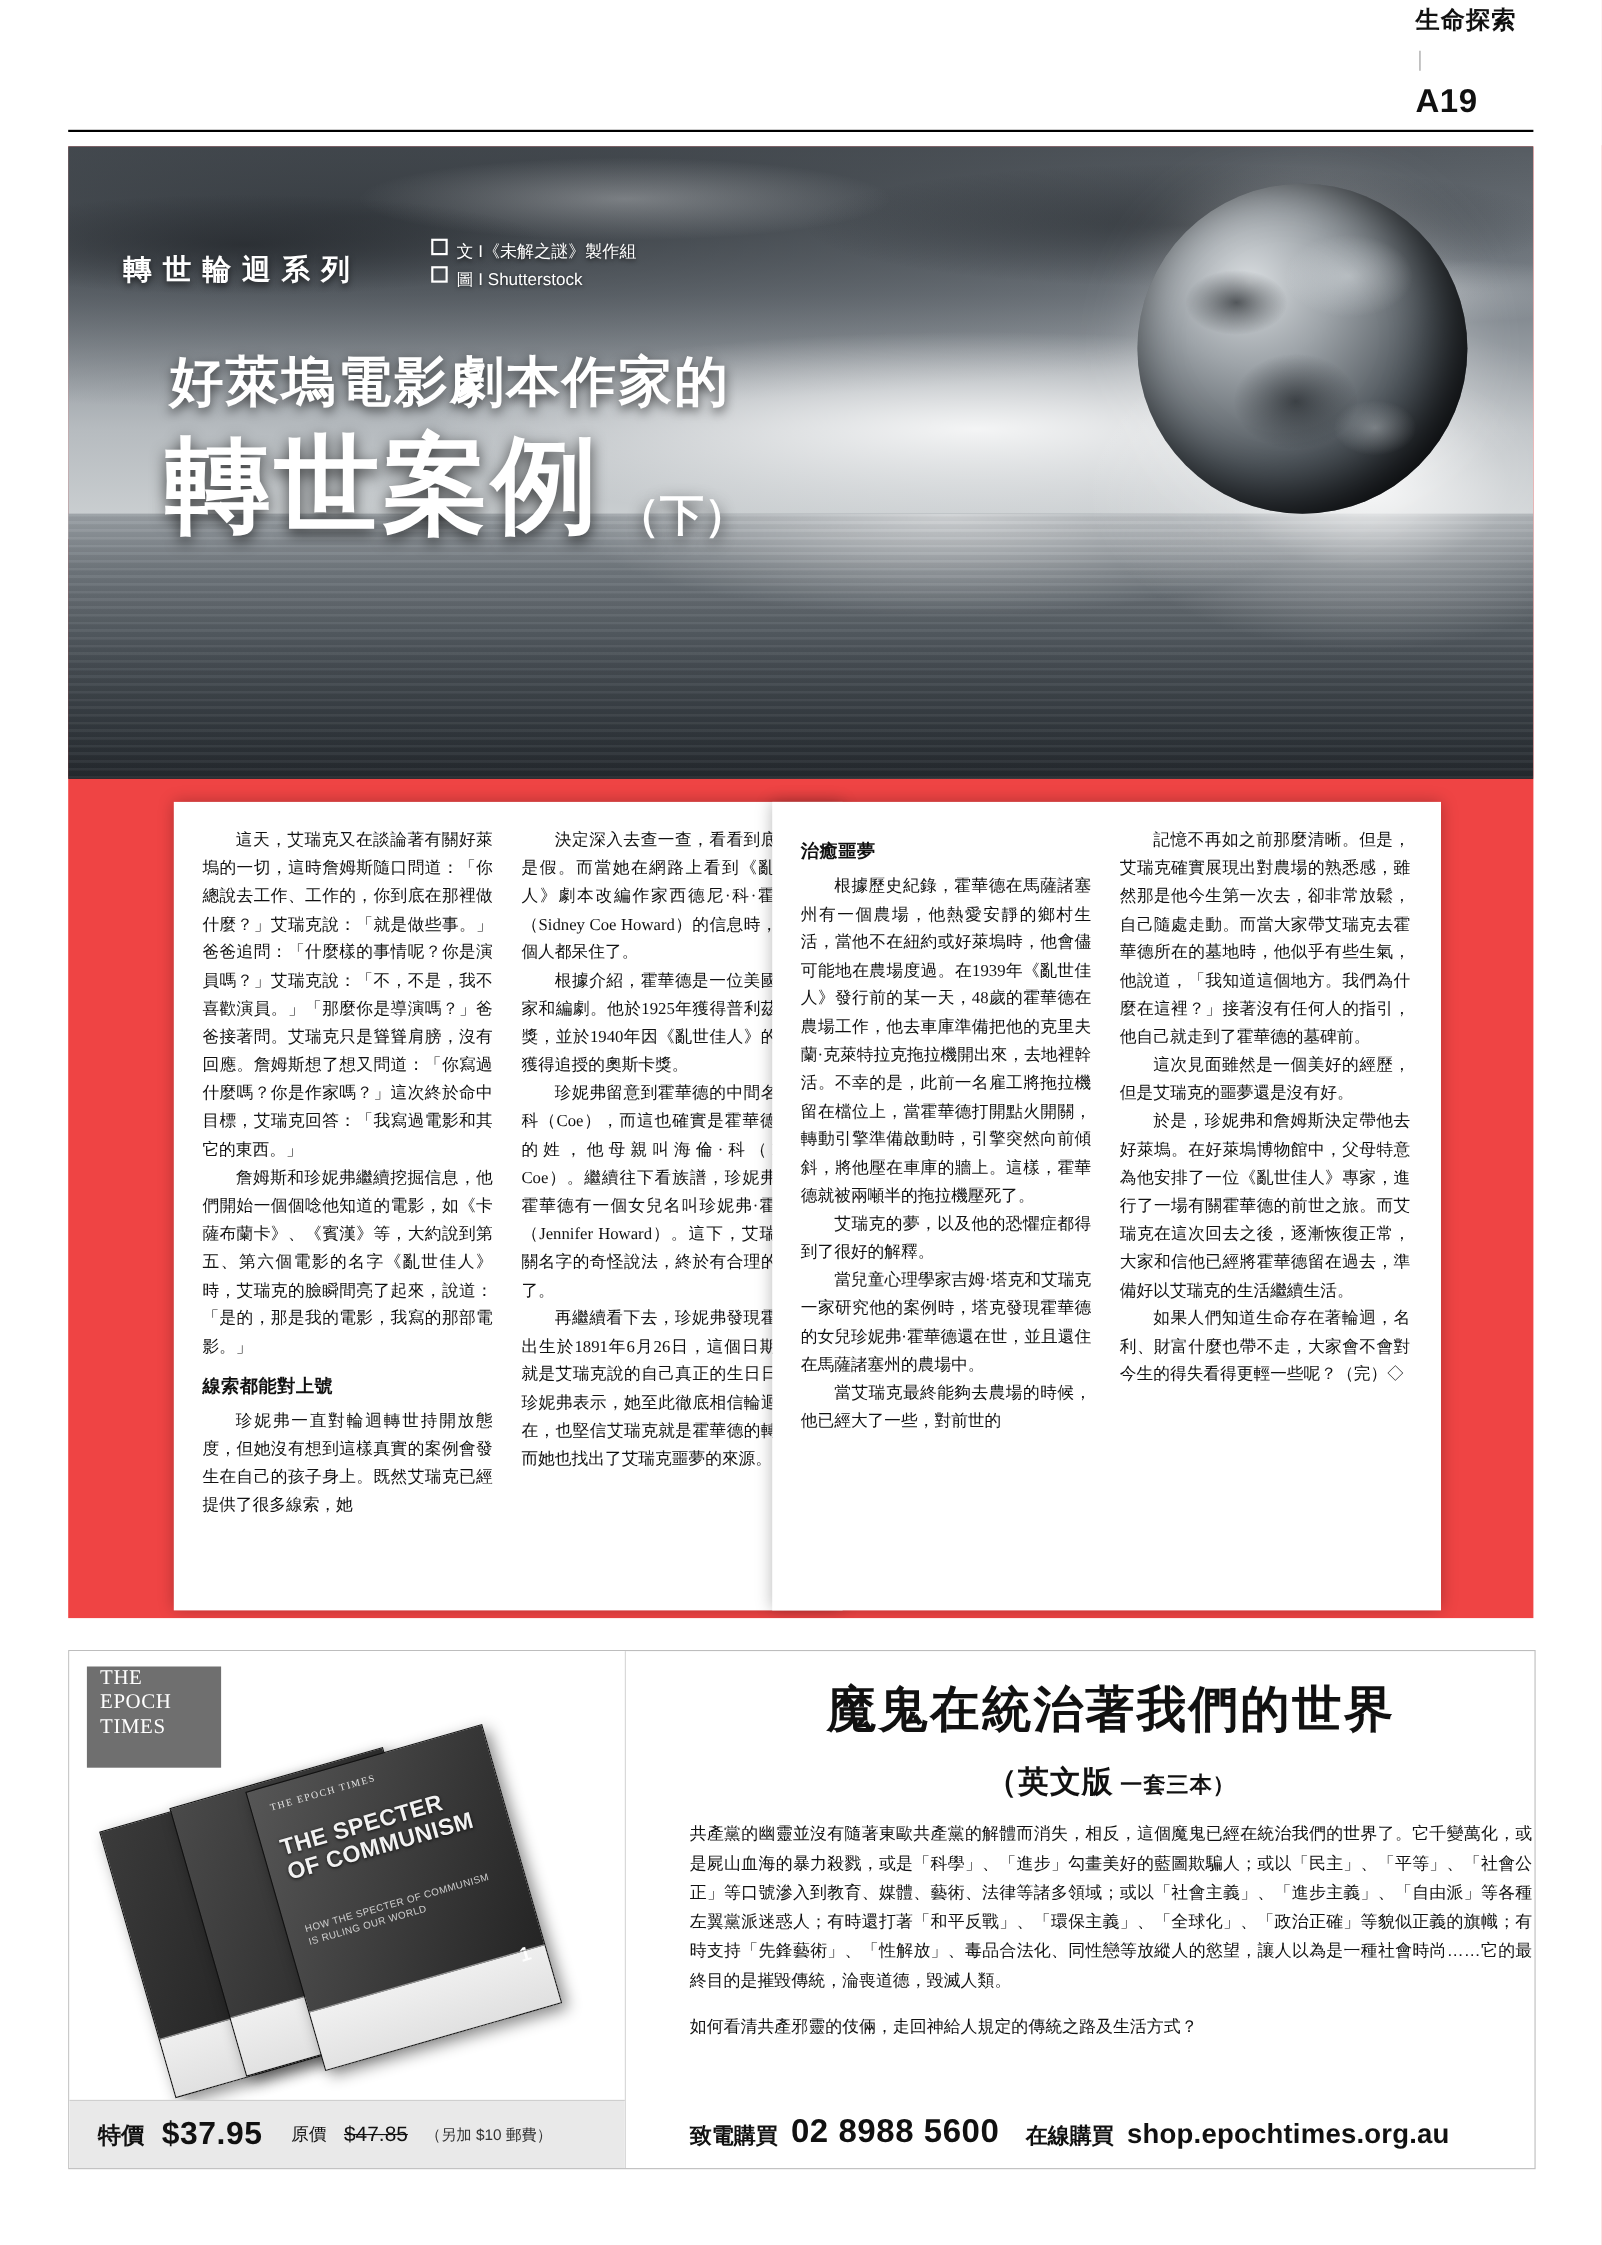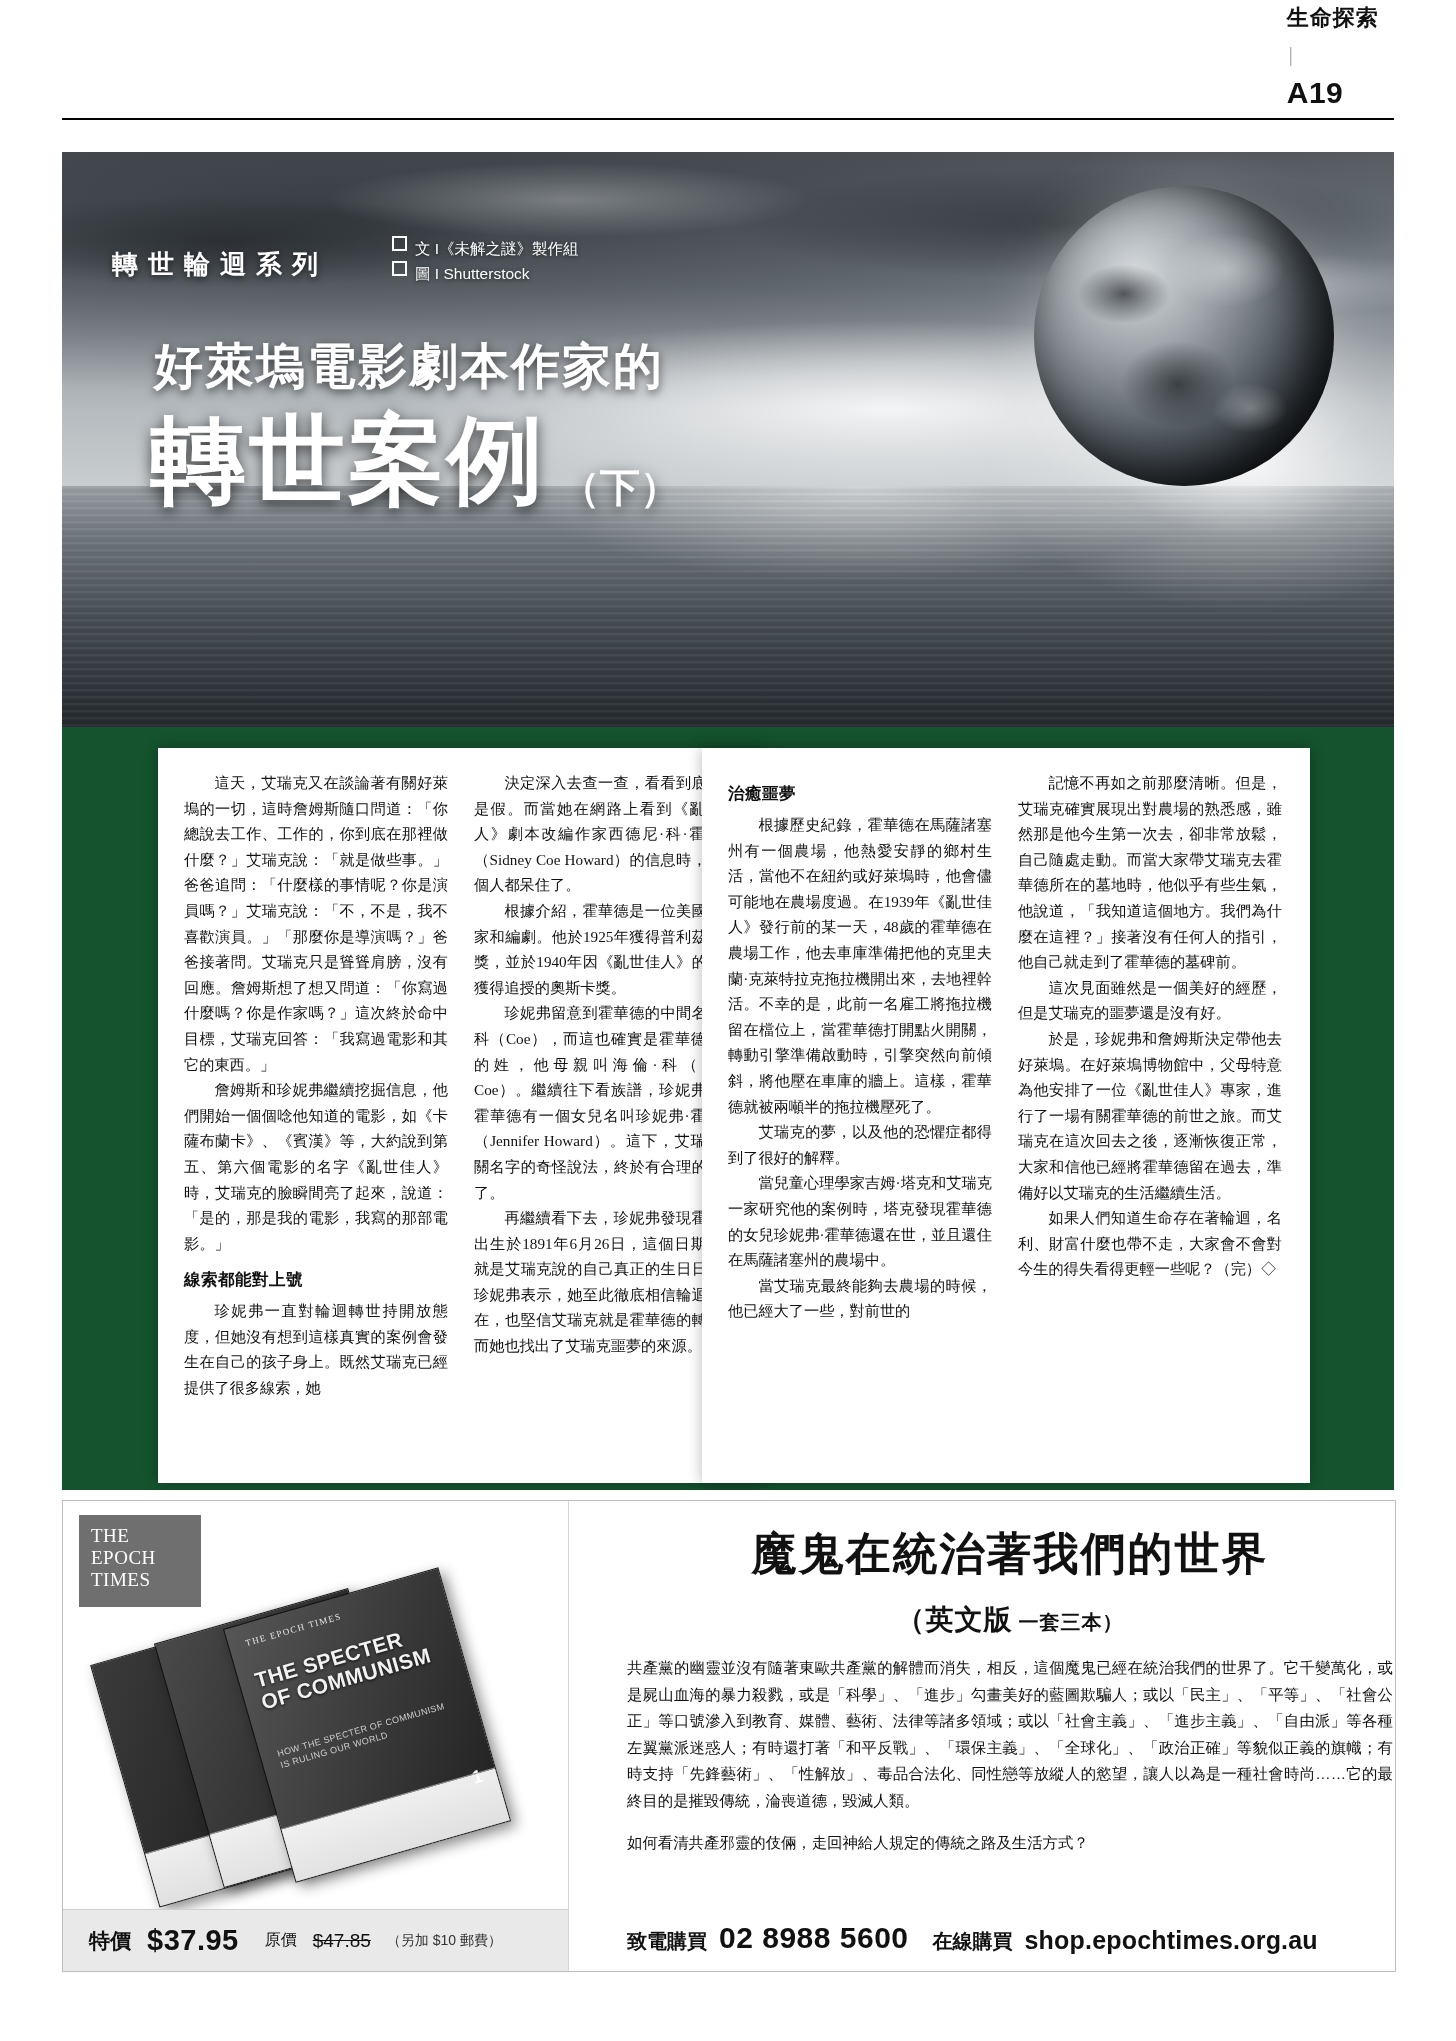--- a/index.html
+++ b/index.html
@@ -91,23 +91,22 @@
     background: #000;
   }
 
   
   .article {
     position: absolute;
     left: 62px;
     top: 133px;
     width: 1332px;
     height: 1338px;
-    background: #14532d;
+    background: #ef4444;
     overflow: hidden;
-    margin-top: 19px;
   }
 
   
   .hero {
     position: absolute;
     left: 0; top: 0;
     width: 1332px;
     height: 575px;
     overflow: hidden;
     background: linear-gradient(180deg,#6b7076 0%, #8e949a 28%, #b9bec2 48%, #7e868c 62%, #3f464c 80%, #20262b 100%);
@@ -283,21 +282,21 @@
   }
   .ad-logo {
     position: absolute;
     left: 16px; top: 14px;
     width: 122px; height: 92px;
     background: #6f6f6f;
     color: #fff;
     font-family: "Liberation Serif", serif;
     font-size: 19px;
     line-height: 22px;
-    padding: 10px 0 0 12px;
+    padding: 0 0 0 12px;
     box-sizing: border-box;
     letter-spacing: 0.5px;
   }
   .books {
     position: absolute;
     left: 52px; top: 84px;
     width: 420px; height: 290px;
   }
   .book {
     position: absolute;

